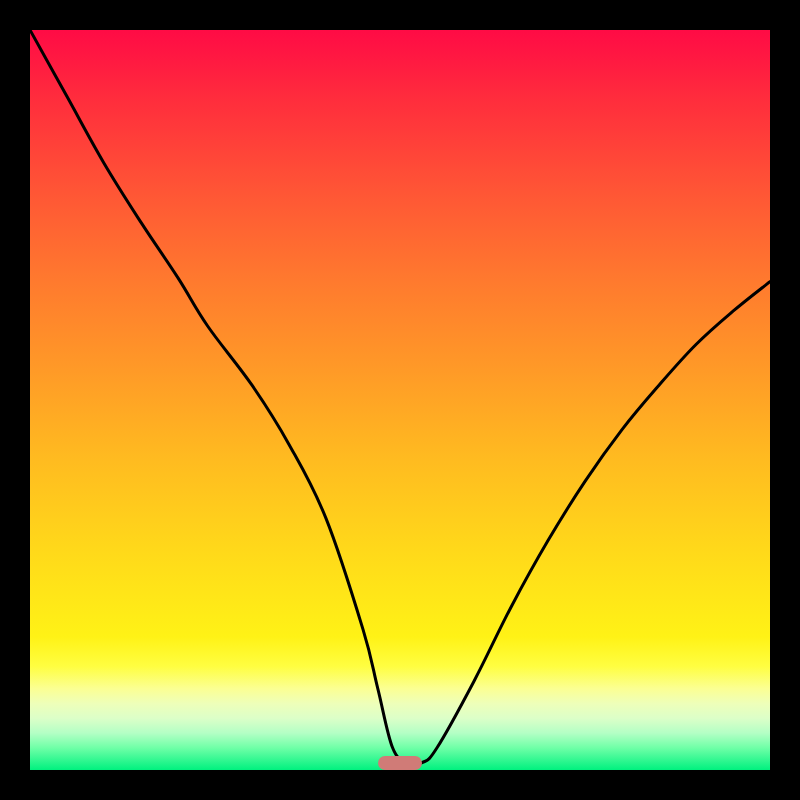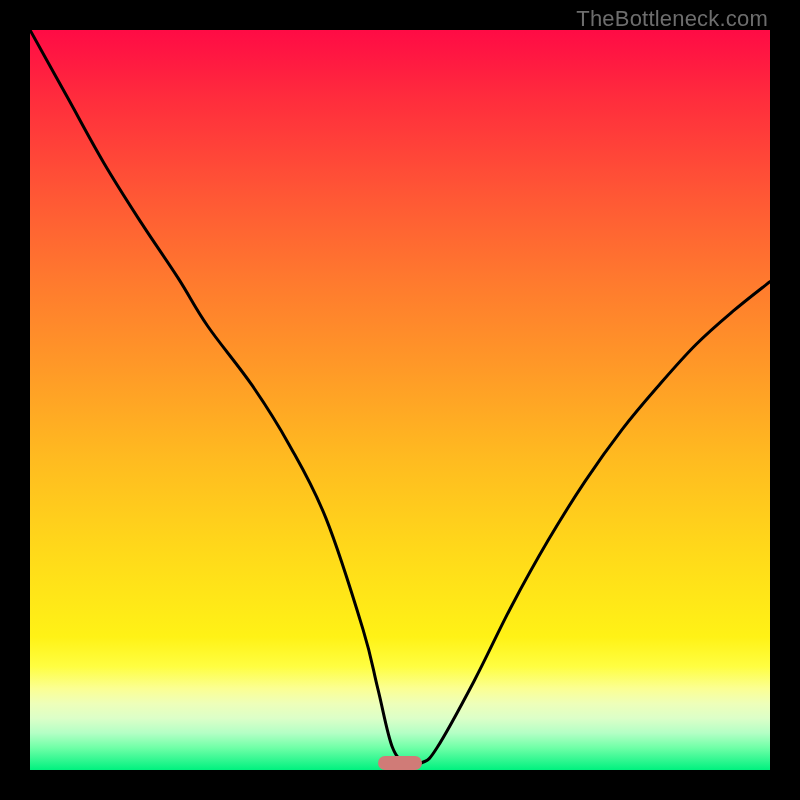--- a/index.html
+++ b/index.html
@@ -60,20 +60,19 @@
     position: absolute;
     height: 14px;
     border-radius: 7px;
     background: #d07b77;
   }
 </style>
 </head>
 <body>
 
 <div class="frame">
-  <div class="watermark">TheBottleneck.com</div>
   <div class="plot-area">
     <svg class="curve-svg" viewBox="0 0 740 740" preserveAspectRatio="none">
       <path id="curve" class="curve-path" d="M 0.00 0.00 C 6.66 11.99, 23.68 42.62, 37.00 66.60 C 50.32 90.58, 60.68 110.56, 74.00 133.20 C 87.32 155.84, 97.68 171.75, 111.00 192.40 C 124.32 213.05, 136.01 229.25, 148.00 247.90 C 159.99 266.55, 164.28 276.69, 177.60 296.00 C 190.92 315.31, 207.35 333.89, 222.00 355.20 C 236.65 376.51, 245.68 390.42, 259.00 414.40 C 272.32 438.38, 282.68 455.10, 296.00 488.40 C 309.32 521.70, 323.68 568.76, 333.00 599.40 C 342.32 630.04, 342.47 637.29, 347.80 658.60 C 353.13 679.91, 357.27 704.48, 362.60 717.80 C 367.93 731.12, 372.07 729.94, 377.40 732.60 C 382.73 735.26, 386.87 735.26, 392.20 732.60 C 397.53 729.94, 397.68 732.45, 407.00 717.80 C 416.32 703.15, 430.68 676.51, 444.00 651.20 C 457.32 625.89, 467.68 602.51, 481.00 577.20 C 494.32 551.89, 504.68 533.24, 518.00 510.60 C 531.32 487.96, 541.68 471.38, 555.00 451.40 C 568.32 431.42, 578.68 416.92, 592.00 399.60 C 605.32 382.28, 615.68 370.52, 629.00 355.20 C 642.32 339.88, 652.68 327.82, 666.00 314.50 C 679.32 301.18, 689.68 292.52, 703.00 281.20 C 716.32 269.88, 733.34 256.93, 740.00 251.60"></path>
     </svg>
     <div id="marker" class="marker" style="left: 347.8px; width: 44.4px; top: 725.6px;"></div>
   </div>
 </div>
 
 </body></html>

